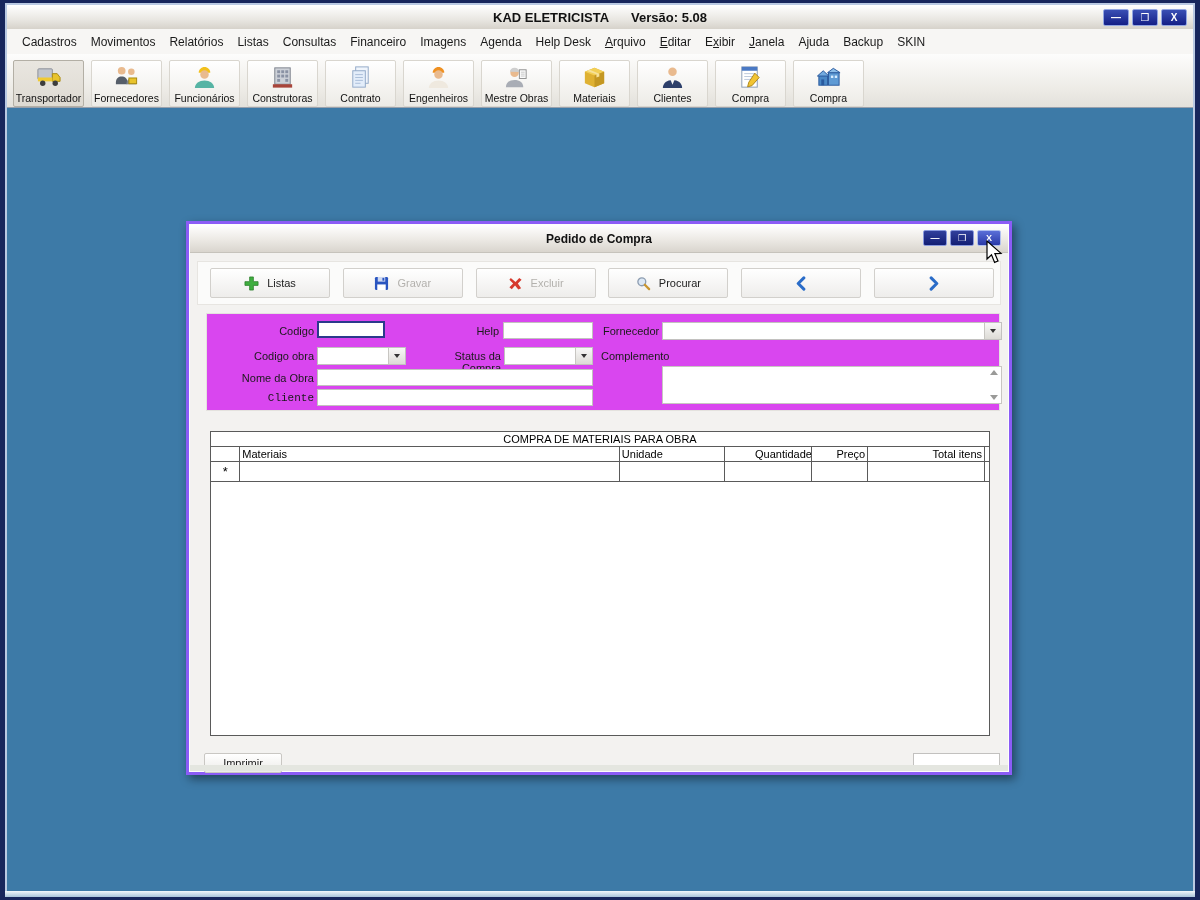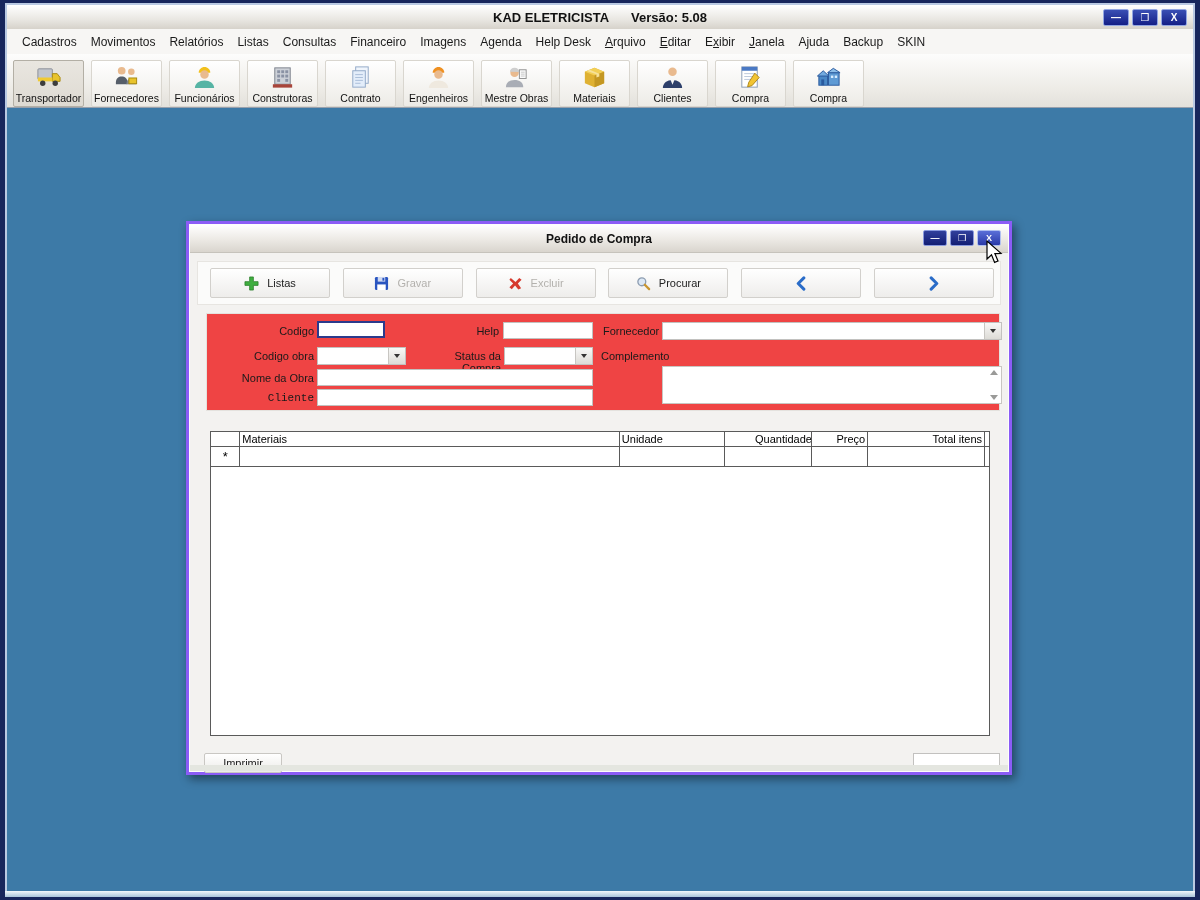--- a/index.html
+++ b/index.html
@@ -67,21 +67,21 @@
   .action-row { position:absolute; left:21px; top:44px; width:784px; height:30px;
     display:flex; justify-content:space-between; }
   .abtn { width:120px; height:30px; border:1px solid #d2d0cc; border-radius:2px;
     background:linear-gradient(#ffffff,#eeedeb); font-size:11px; color:#222;
     display:flex; align-items:center; justify-content:center; gap:8px; }
   .abtn.disabled { color:#b3b1ad; }
   .abtn svg { width:15px; height:15px; }
 
   
   .form-panel { position:absolute; left:17px; top:89px; width:794px; height:98px;
-    background:#ef4444; border:1px solid #e4e2de; font-size:11px; color:#1a1a1a; }
+    background:#d946ef; border:1px solid #e4e2de; font-size:11px; color:#1a1a1a; }
   .fl { position:absolute; text-align:right; }
   .ti { position:absolute; background:#fff; border:1px solid #c2c1bf; height:17px;
     font-size:11px; padding:0 2px; font-family:inherit; }
   .ti.focused { border:2px solid #2b3a8c; }
   .combo { position:absolute; height:18px; background:#fff; border:1px solid #c2c1bf;
     display:flex; }
   .combo .cfield { flex:1; }
   .combo .cbtn { width:17px; border-left:1px solid #c8c6c2;
     background:linear-gradient(#f8f8f7,#dddbd6); display:flex; align-items:center;
     justify-content:center; }
@@ -380,20 +380,21 @@
         <span class="tri-up"></span>
         <span class="tri-dn"></span>
       </span>
     </div>
 
     <label class="fl" style="left:20px; top:78px; width:87px;font-family:Liberation Mono, monospace;">Cliente</label>
     <input class="ti" style="left: 110px; top: 75px; width: 276px;" value="">
   </div>
 
   <div class="grid">
+    <div class="grid-caption">COMPRA DE MATERIAIS PARA OBRA</div>
     <div class="grid-head">
         <div class="gcell c0"></div>
         <div class="gcell c1">Materiais</div>
         <div class="gcell c2">Unidade</div>
         <div class="gcell c3">Quantidade</div>
         <div class="gcell c4">Preço</div>
         <div class="gcell c5">Total itens</div>
         <div class="gcell cf"></div>
       </div>
     <div class="grid-row">

